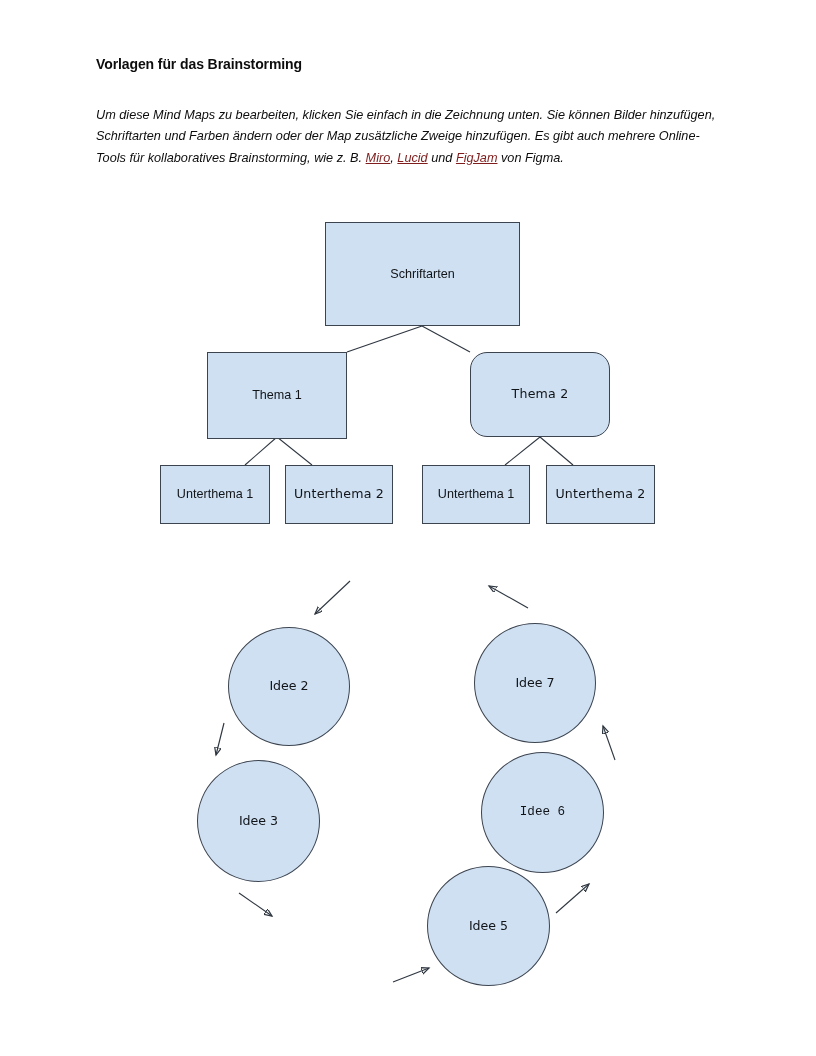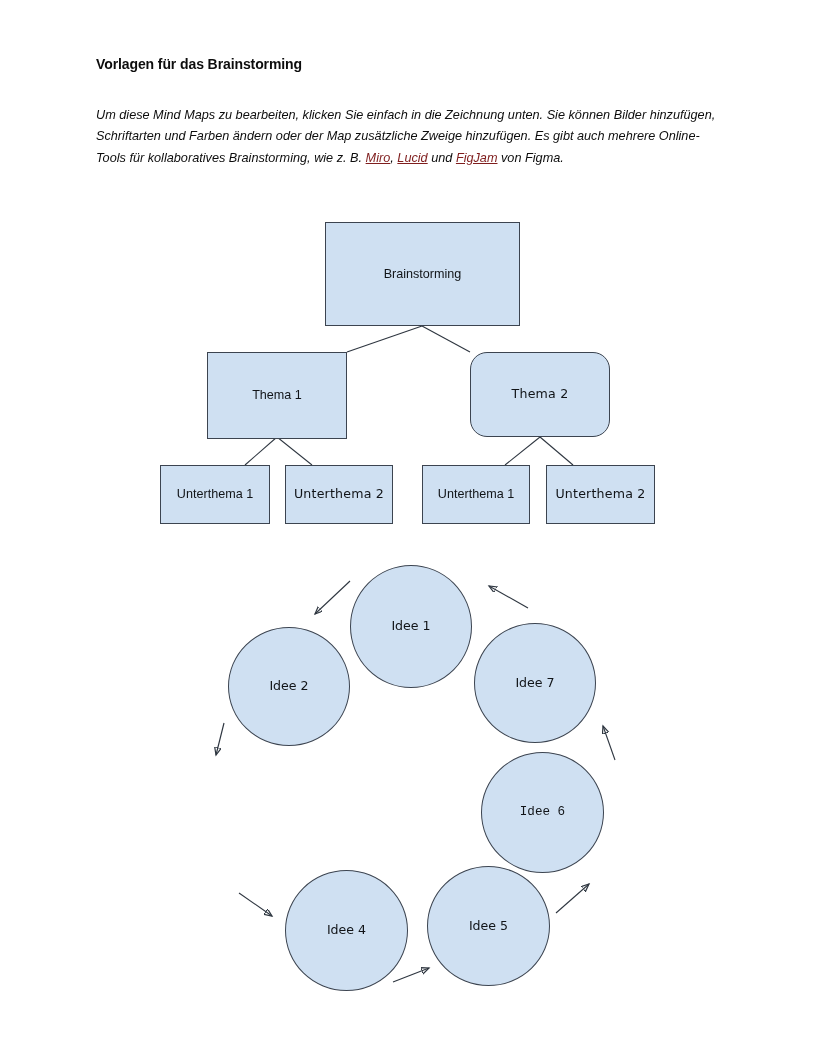--- a/index.html
+++ b/index.html
@@ -109,21 +109,21 @@
     <line x1="422" y1="326" x2="470" y2="352"></line>
 
     <line x1="277" y1="437" x2="245" y2="465"></line>
     <line x1="277" y1="437" x2="312" y2="465"></line>
 
     <line x1="540" y1="437" x2="505" y2="465"></line>
     <line x1="540" y1="437" x2="573" y2="465"></line>
   </svg>
 
   <div class="node rect f-arial" style="left:325px; top:222px; width:195px; height:104px;">
-    <span>Brainstorming</span>
+    <span>Schriftarten</span>
   </div>
 
   <div class="node rect f-arial" style="left:207px; top:352px; width:140px; height:87px;">
     <span>Thema 1</span>
   </div>
 
   <div class="node rect f-round" style="left:470px; top:352px; width:140px; height:85px;border-radius:17px;">
     <span>Thema 2</span>
   </div>
 
@@ -158,32 +158,29 @@
 
     <line x1="393" y1="982" x2="429" y2="968" marker-end="url(#arrowhead)"></line>
 
     <line x1="556" y1="913" x2="589" y2="884" marker-end="url(#arrowhead)"></line>
 
     <line x1="615" y1="760" x2="603" y2="726" marker-end="url(#arrowhead)"></line>
 
     <line x1="528" y1="608" x2="489" y2="586" marker-end="url(#arrowhead)"></line>
   </svg>
 
-  <div class="node circle f-mono" style="left:350px; top:565px; width:122px; height:123px;">
-    <span>Idee 1</span>
-  </div>
 
   <div class="node circle f-mono" style="left:228px; top:627px; width:122px; height:119px;">
     <span>Idee 2</span>
   </div>
 
+  <div class="node circle f-mono" style="left:197px; top:760px; width:123px; height:122px;">
+    <span>Idee 3</span>
+  </div>
 
-  <div class="node circle f-mono" style="left:285px; top:870px; width:123px; height:121px;">
-    <span>Idee 4</span>
-  </div>
 
   <div class="node circle f-mono" style="left:427px; top:866px; width:123px; height:120px;">
     <span>Idee 5</span>
   </div>
 
   <div class="node circle f-mono" style="left:481px; top:752px; width:123px; height:121px;font-family:Liberation Mono, monospace;">
     <span>Idee 6</span>
   </div>
 
   <div class="node circle f-mono" style="left:474px; top:623px; width:122px; height:120px;">

